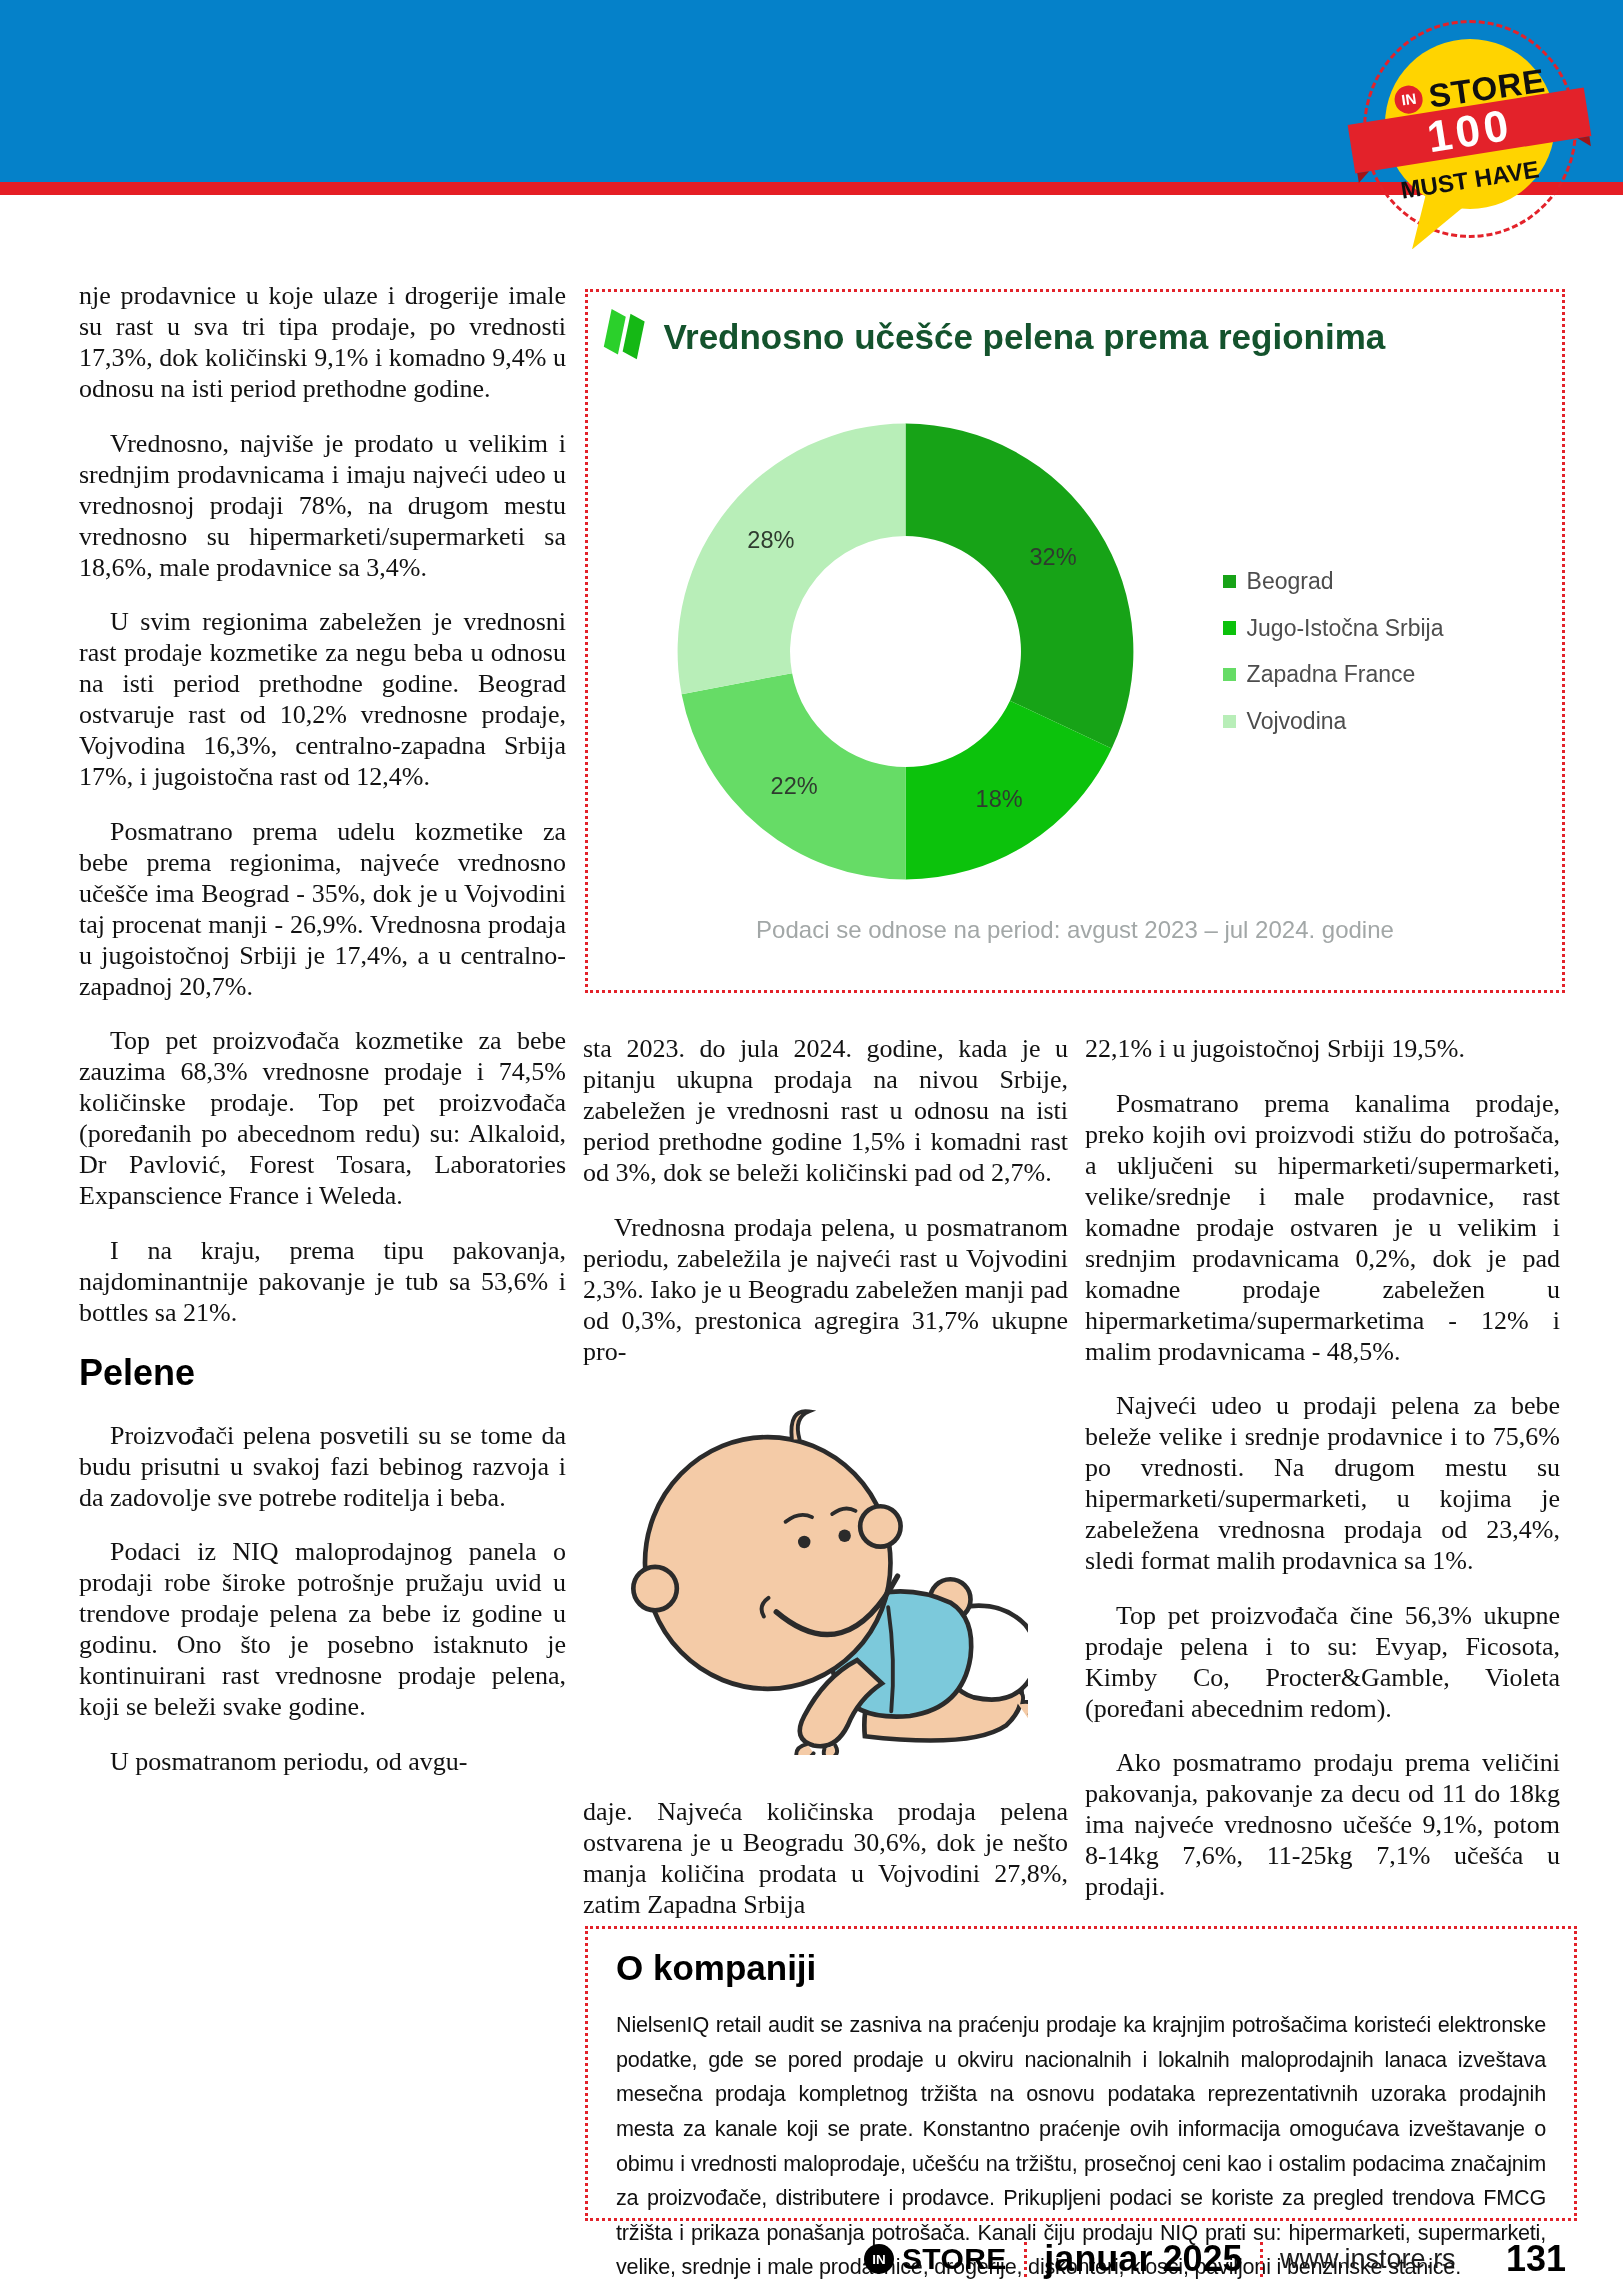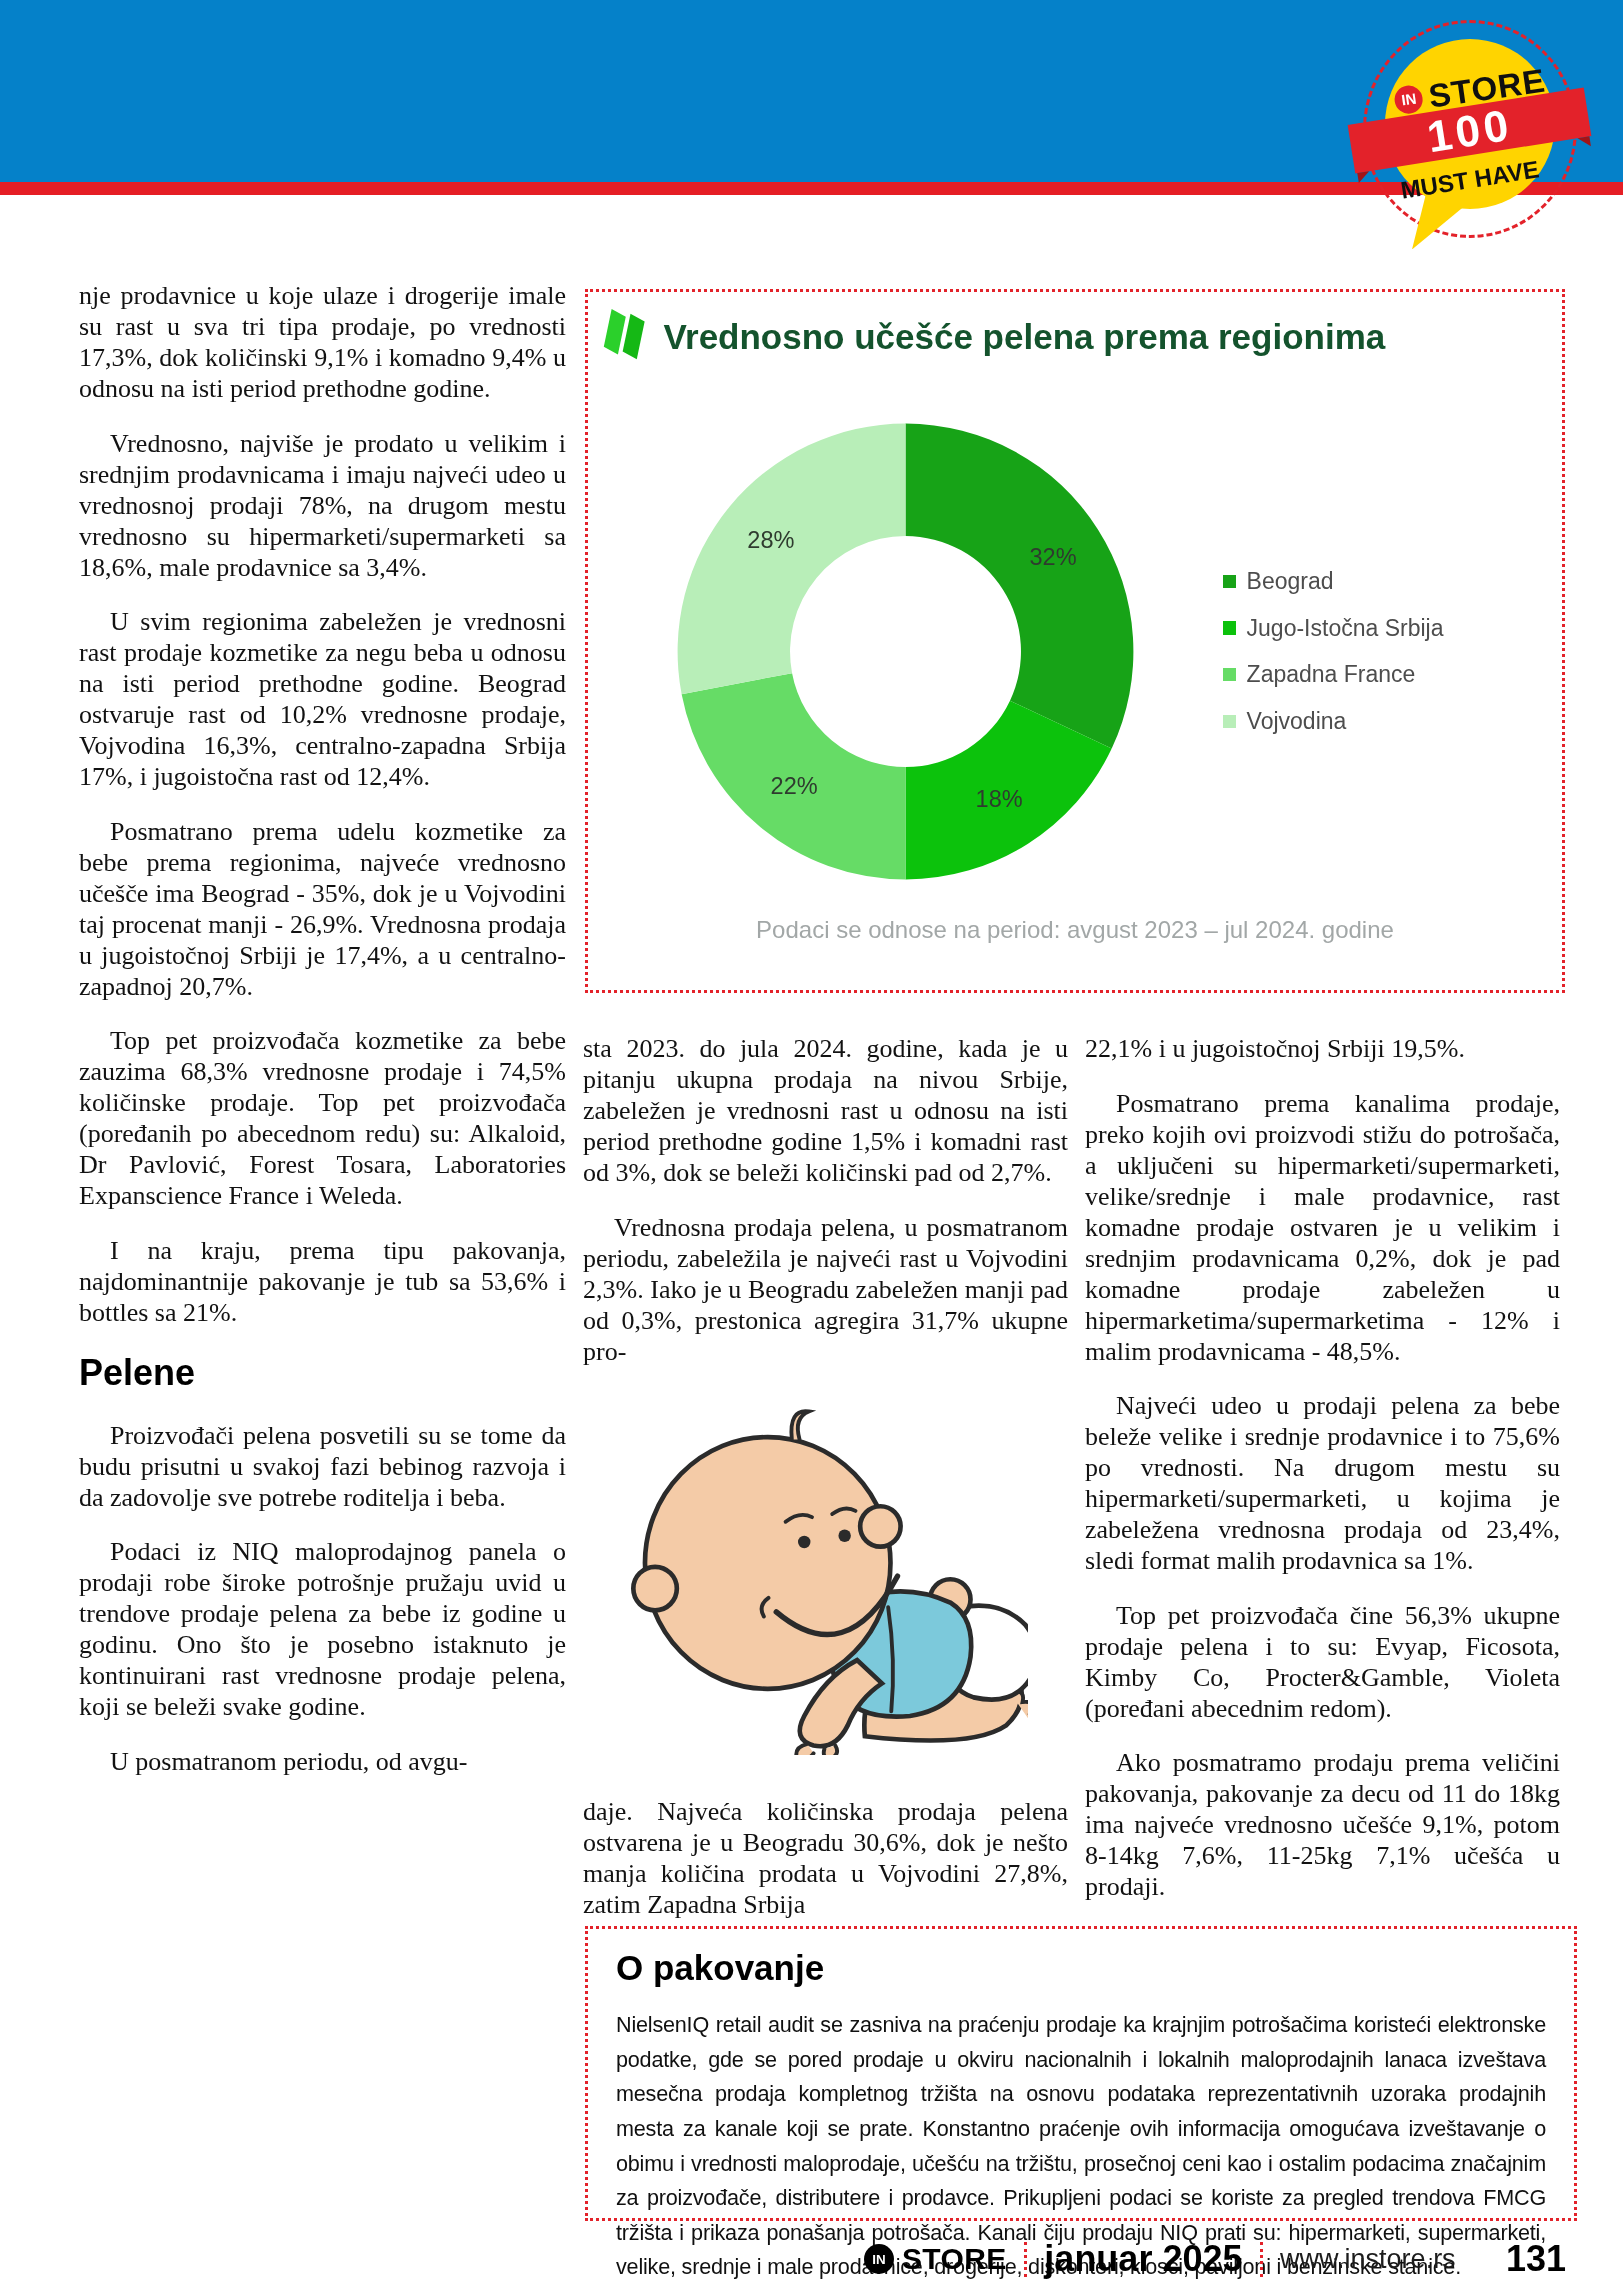--- a/index.html
+++ b/index.html
@@ -179,21 +179,21 @@
 
 <div class="col col-right">
   <p>22,1% i u jugoistočnoj Srbiji 19,5%.</p>
   <p class="ind">Posmatrano prema kanalima prodaje, preko kojih ovi proizvodi stižu do potrošača, a uključeni su hipermarketi/supermarketi, velike/srednje i male prodavnice, rast komadne prodaje ostvaren je u velikim i srednjim prodavnicama 0,2%, dok je pad komadne prodaje zabeležen u hipermarketima/supermarketima - 12% i malim prodavnicama - 48,5%.</p>
   <p class="ind">Najveći udeo u prodaji pelena za bebe beleže velike i srednje prodavnice i to 75,6% po vrednosti. Na drugom mestu su hipermarketi/supermarketi, u kojima je zabeležena vrednosna prodaja od 23,4%, sledi format malih prodavnica sa 1%.</p>
   <p class="ind">Top pet proizvođača čine 56,3% ukupne prodaje pelena i to su: Evyap, Ficosota, Kimby Co, Procter&amp;Gamble, Violeta (poređani abecednim redom).</p>
   <p class="ind last">Ako posmatramo prodaju prema veličini pakovanja, pakovanje za decu od 11 do 18kg ima najveće vrednosno učešće 9,1%, potom 8-14kg 7,6%, 11-25kg 7,1% učešća u prodaji.</p>
 </div>
 
 <div class="about-box">
-  <h3 class="about-title">O pakovanje</h3>
+  <h3 class="about-title">O kompaniji</h3>
   <p class="about-body">NielsenIQ retail audit se zasniva na praćenju prodaje ka krajnjim potrošačima koristeći elektronske podatke, gde se pored prodaje u okviru nacionalnih i lokalnih maloprodajnih lanaca izveštava mesečna prodaja kompletnog tržišta na osnovu podataka reprezentativnih uzoraka prodajnih mesta za kanale koji se prate. Konstantno praćenje ovih informacija omogućava izveštavanje o obimu i vrednosti maloprodaje, učešću na tržištu, prosečnoj ceni kao i ostalim podacima značajnim za proizvođače, distributere i prodavce. Prikupljeni podaci se koriste za pregled trendova FMCG tržišta i prikaza ponašanja potrošača. Kanali čiju prodaju NIQ prati su: hipermarketi, supermarketi, velike, srednje i male prodavnice, drogerije, diskonteri, kiosci, paviljoni i benzinske stanice.</p>
 </div>
 
 <div class="footer">
   <div class="f-logo">
     <span class="f-in">IN</span>
     <span class="f-store">STORE</span>
   </div>
   <div class="f-sep"></div>
   <span class="f-issue">januar 2025</span>

